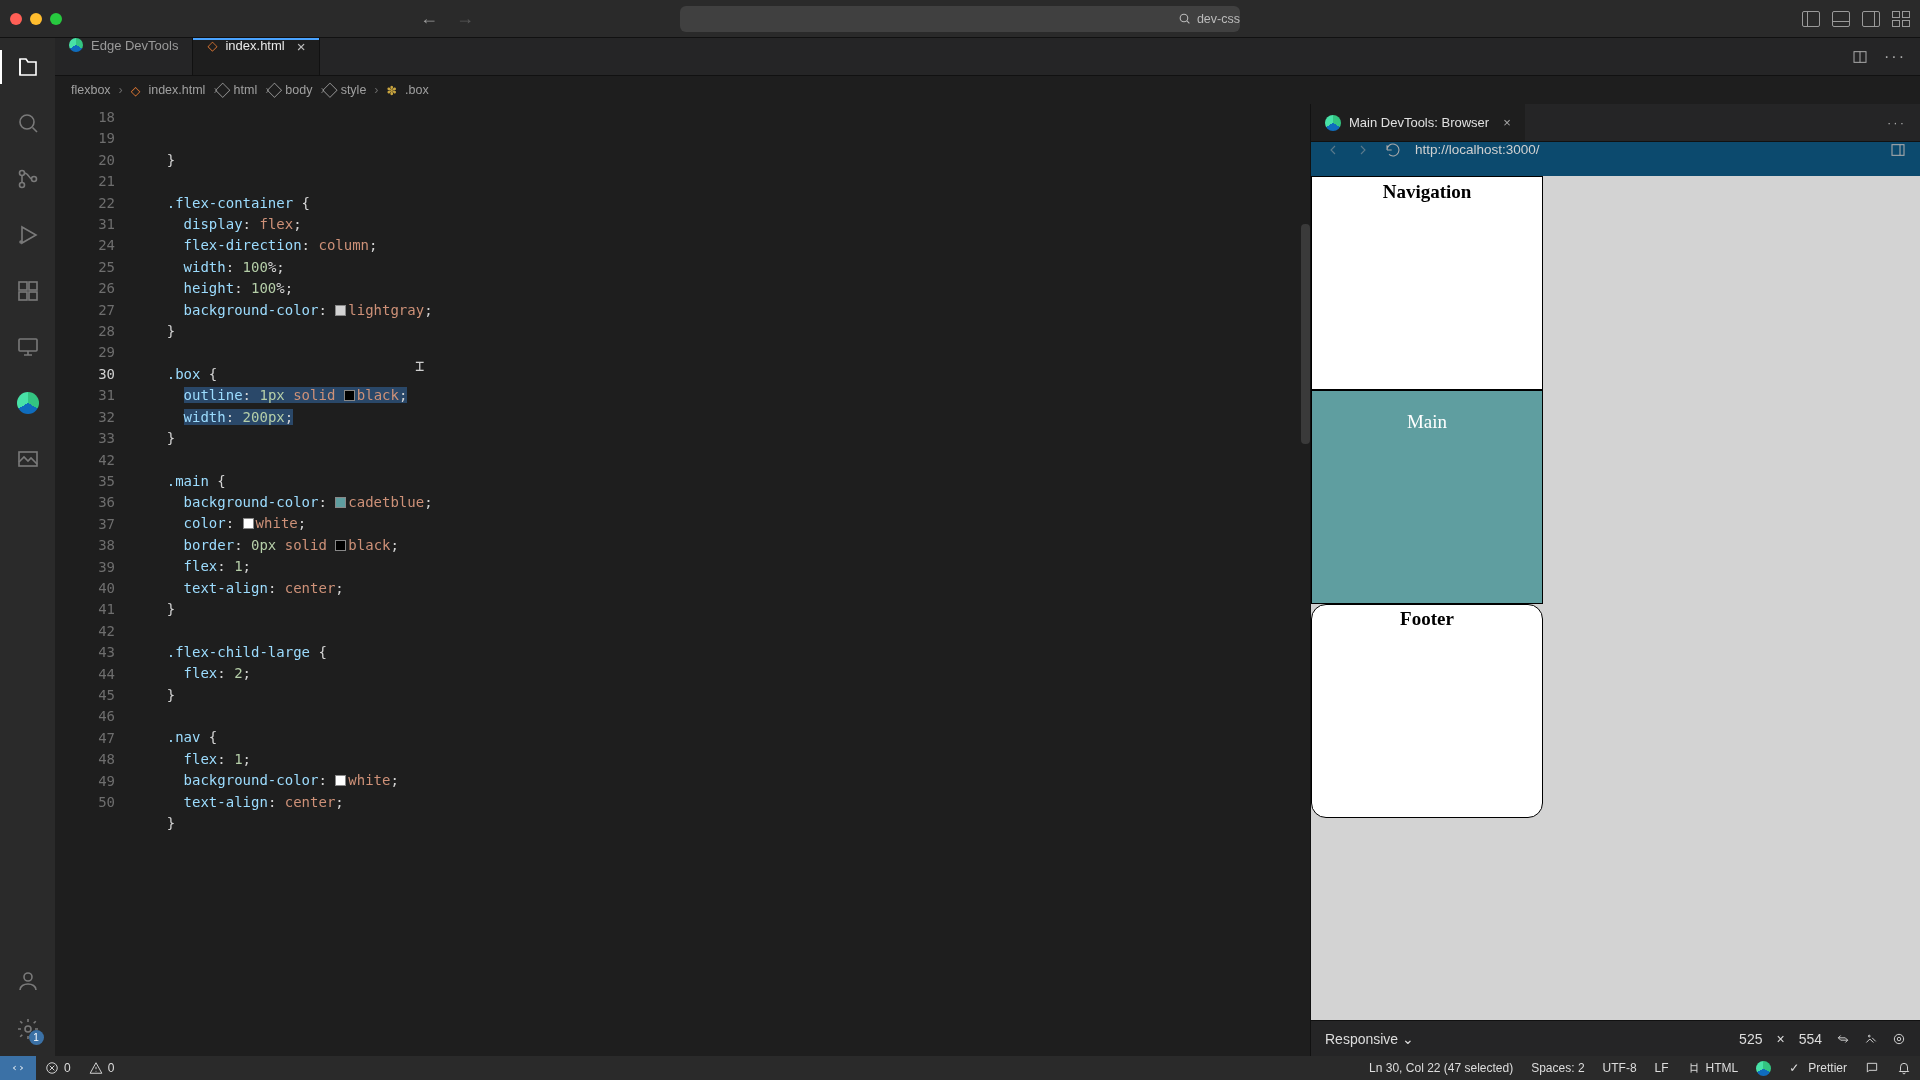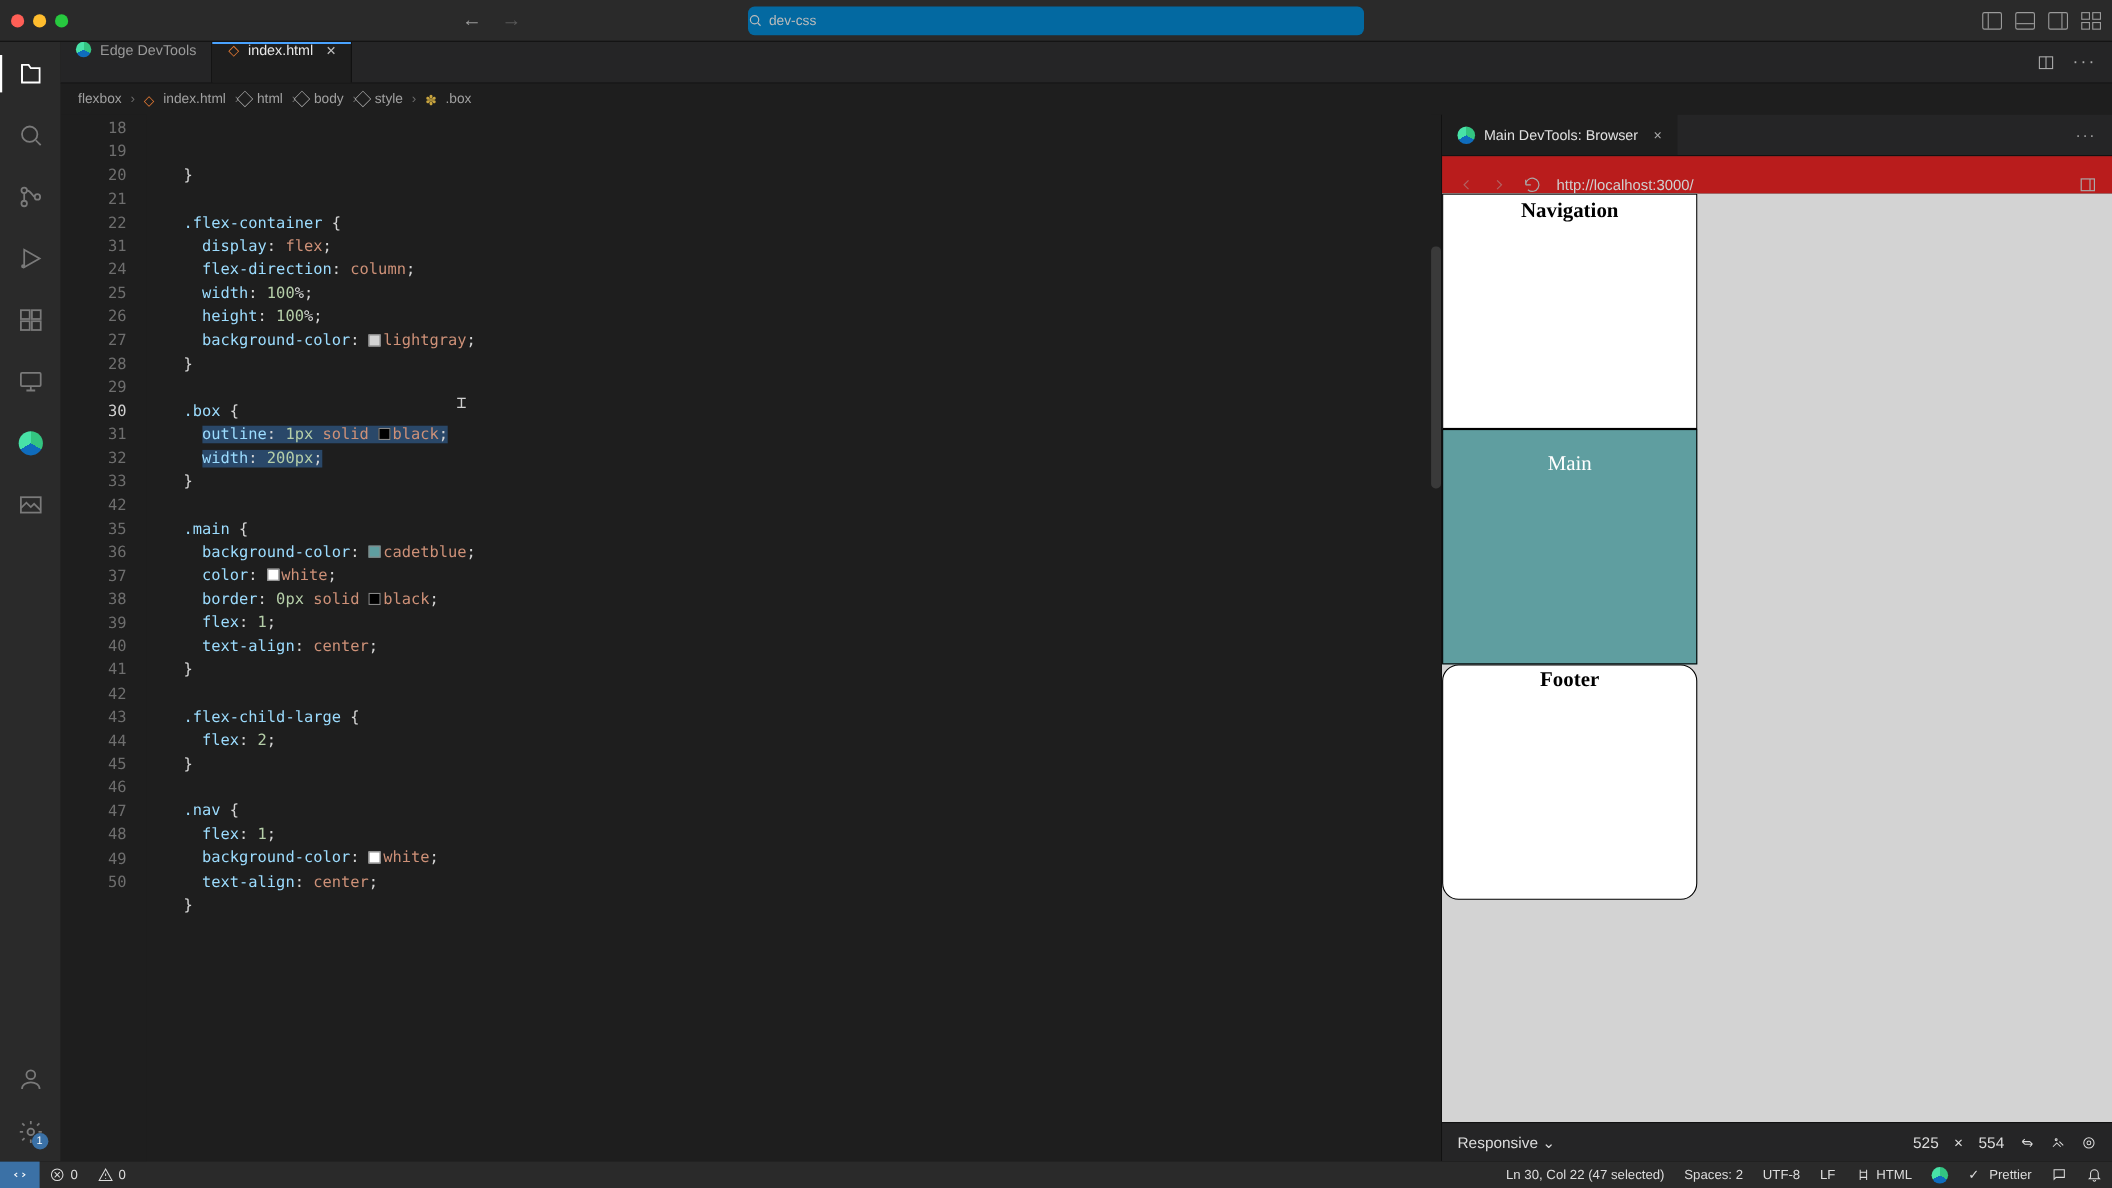--- a/index.html
+++ b/index.html
@@ -6,21 +6,21 @@
 html,body { height:100%; width:100%; background:#1e1e1e; font-family: -apple-system, BlinkMacSystemFont, "Segoe UI", sans-serif; color:#cccccc; font-size:13px; overflow:hidden;}
 .app { display:flex; flex-direction:column; height:100%; }
 
 
 .titlebar { height:38px; background:#2a2a2a; display:flex; align-items:center; padding:0 10px; position:relative; border-bottom:1px solid #111;}
 .traffic { display:flex; gap:8px; margin-right:20px;}
 .tl { width:12px; height:12px; border-radius:50%; }
 .tl.red{background:#ff5f56;} .tl.yellow{background:#ffbd2e;} .tl.green{background:#27c93f;}
 .navarrows { position:absolute; left:420px; display:flex; gap:18px; color:#9a9a9a;}
 .navarrows span{font-size:18px; cursor:default;}
-.centersearch { position:absolute; left:50%; transform:translateX(-50%); width:560px; height:26px; background:#0369a1; border-radius:6px; display:flex; align-items:center; justify-content:flex-start; color:#bbb; font-size:12.5px; gap:6px;}
+.centersearch { position:absolute; left:50%; transform:translateX(-50%); width:560px; height:26px; background:#404040; border-radius:6px; display:flex; align-items:center; justify-content:flex-end; color:#bbb; font-size:12.5px; gap:6px;}
 .titleright { margin-left:auto; display:flex; gap:12px; color:#9a9a9a;}
 .titleright .iconbox{width:18px;height:16px;border:1.5px solid #9a9a9a; border-radius:2px; display:flex;}
 .iconbox .bar{width:5px; height:100%;}
 
 
 .body { flex:1; display:flex; overflow:hidden;}
 .activitybar { width:55px; background:#2a2a2a; display:flex; flex-direction:column; align-items:center; padding-top:16px; gap:30px; color:#7a7a7a;}
 .activitybar .act{width:26px;height:26px; display:flex; align-items:center; justify-content:center; font-size:22px; position:relative;}
 .activitybar .act.active{color:#fff;}
 .activitybar .act.active::before{content:""; position:absolute; left:-15px; top:-4px; bottom:-4px; width:2px; background:#fff;}
@@ -57,21 +57,21 @@
 .colorbox{display:inline-block;width:11px;height:11px;border:1px solid #888;vertical-align:-1px;margin-right:2px;}
 .minimap{ width:9px; background:#1e1e1e; position:relative;}
 .minimap .thumb{position:absolute; right:0; width:9px; top:120px; height:220px; background:#3a3a3a; border-radius:4px;}
 .cursorbeam{position:absolute; width:10px; height:18px; color:#cfcfcf; font-size:15px;}
 
 .browserpane{ width:610px; display:flex; flex-direction:column; border-left:1px solid #111; background:#252526;}
 .btabs{height:38px; display:flex; align-items:stretch; border-bottom:1px solid #111;}
 .btab{display:flex; align-items:center; gap:8px; padding:0 14px; background:#1e1e1e; color:#e0e0e0; font-size:13px;}
 .btab .close{margin-left:6px;color:#aaa;}
 .btabs .ract{margin-left:auto; padding:0 14px; color:#aaa; display:flex; align-items:center;}
-.baddr{height:34px; display:flex; align-items:flex-end; gap:14px; padding:0 14px; color:#aaa; font-size:13.5px; background:#b91c1c;}
+.baddr{height:34px; display:flex; align-items:flex-start; gap:14px; padding:0 14px; color:#aaa; font-size:13.5px; background:#0c4a6e;}
 .baddr .url{color:#d0d0d0;}
 .baddr svg{width:16px;height:16px;stroke:currentColor;fill:none;stroke-width:1.6;}
 .bpage{flex:1; background:#d3d3d3; display:flex; flex-direction:column; padding:0; }
 .bpage .viewport{width:232px; height:100%; display:flex; flex-direction:column; background:#d3d3d3;}
 .vbox{width:232px; border:1px solid #000; font-family: "Times New Roman", serif; font-size:19px; font-weight:600; text-align:center; color:#000;}
 .vnav{background:#fff; height:214px; padding-top:4px;}
 .vmain{background:#5f9ea0; color:#fff; height:214px; font-weight:500; padding-top:20px;}
 .vfoot{background:#fff; height:214px; padding-top:3px;border-radius:15px;}
 .bstatus{height:36px; background:#252526; display:flex; align-items:center; padding:0 14px; color:#ddd; gap:10px; border-top:1px solid #111; font-size:14px;}
 .bstatus .rbox{margin-left:auto; display:flex; gap:14px; align-items:center;}

